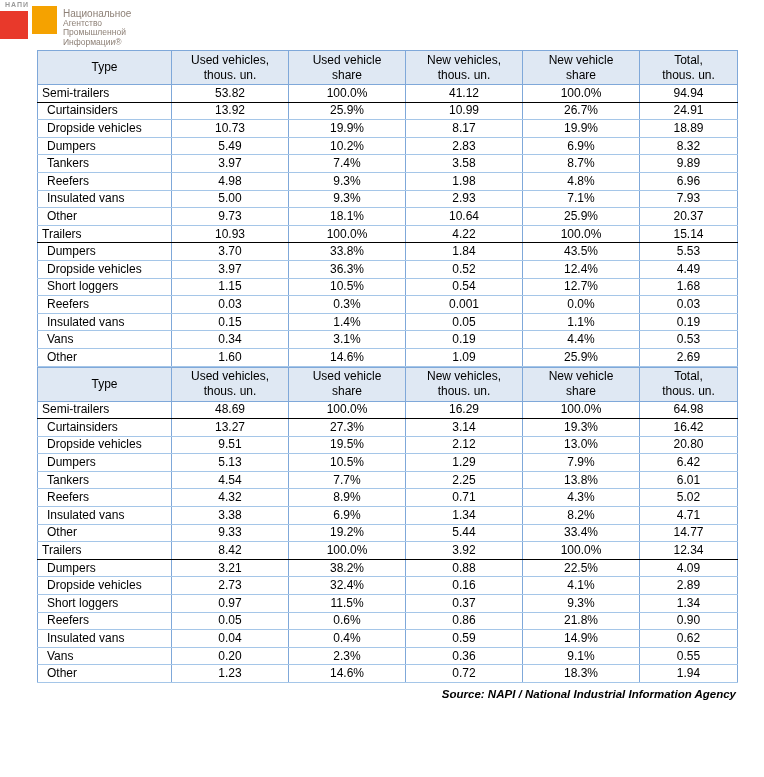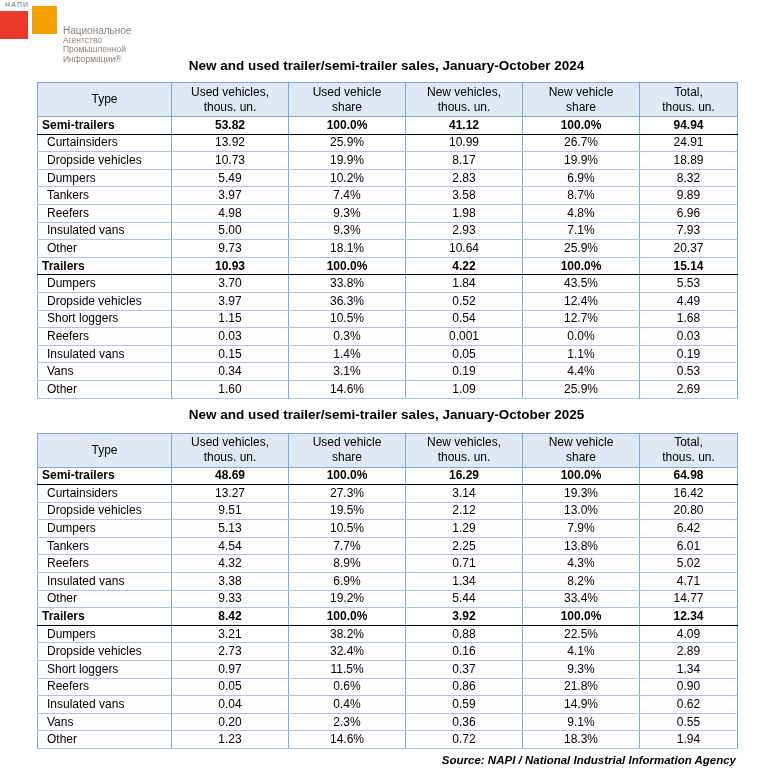--- a/index.html
+++ b/index.html
@@ -15,21 +15,21 @@
 
   
   .logo { position: absolute; top: 0; left: 0; width: 220px; height: 50px; }
   .logo-acronym {
     position: absolute; left: 5px; top: 1px;
     font-size: 7px; color: #9a9a9a; letter-spacing: 1px; font-weight: bold;
   }
   .sq-red    { position: absolute; left: 0;  top: 11px; width: 28px; height: 28px; background: #e8392b; }
   .sq-orange { position: absolute; left: 32px; top: 6px; width: 25px; height: 28px; background: #f5a200; }
   .logo-text {
-    position: absolute; left: 63px; top: 26px;
+    position: absolute; left: 63px; top: 9px;
     font-size: 8.5px; line-height: 9.5px; color: #8e8177;
   }
   .logo-text div:first-child { font-size: 10px; }
 
   
   .tbl-title {
     width: 699px; margin: 0 0 0 37px;
     text-align: center; font-size: 13.5px; font-weight: bold; color: #000;
   }
   .title-2024 { margin-top: 8px; margin-bottom: 9px; }
@@ -57,21 +57,21 @@
     border-left: 1px solid #7fa8d9;
     border-right: 1px solid #7fa8d9;
     border-top: 1px solid #a5c6e8;
     border-bottom: 1px solid #a5c6e8;
     height: 17.6px; padding: 0 4px;
     text-align: center; vertical-align: middle;
     line-height: 15px;
     background: #fff;
   }
   table.sales td.type-cell { text-align: left; padding-left: 9px; }
-  table.sales tr.bold-row td { font-weight: bold; border-top: 1.5px solid #000; border-bottom: 1.5px solid #000; }
+  table.sales tr.bold-row td { font-weight: normal; border-top: 1.5px solid #000; border-bottom: 1.5px solid #000; }
   table.sales tr.bold-row td.type-cell { padding-left: 4px; }
   table.sales tr:first-child td { border-top: 1.5px solid #000; }
 
   
   .source-note {
     width: 699px; margin: 5px 0 0 37px;
     text-align: right; font-style: italic; font-size: 11.5px; color: #000; font-weight: bold;
   }
 </style>
 </head>
@@ -85,21 +85,20 @@
     <div>Национальное</div>
     <div>Агентство</div>
     <div>Промышленной</div>
     <div>Информации®</div>
   </div>
 </div>
 
 <div style="height:50px"></div>
 
 <section>
-  <h2 class="tbl-title title-2024">New and used trailer/semi-trailer sales, January-October 2024</h2>
   <table class="sales">
     <colgroup>
       <col class="c-type">
         <col class="c-num">
         <col class="c-num">
         <col class="c-num">
         <col class="c-num">
         <col class="c-total">
     </colgroup>
     <thead>
@@ -244,21 +243,20 @@
           <td>14.6%</td>
           <td>1.09</td>
           <td>25.9%</td>
           <td>2.69</td>
         </tr>
       </tbody>
   </table>
 </section>
 
 <section>
-  <h2 class="tbl-title title-2025">New and used trailer/semi-trailer sales, January-October 2025</h2>
   <table class="sales">
     <colgroup>
       <col class="c-type">
         <col class="c-num">
         <col class="c-num">
         <col class="c-num">
         <col class="c-num">
         <col class="c-total">
     </colgroup>
     <thead>

